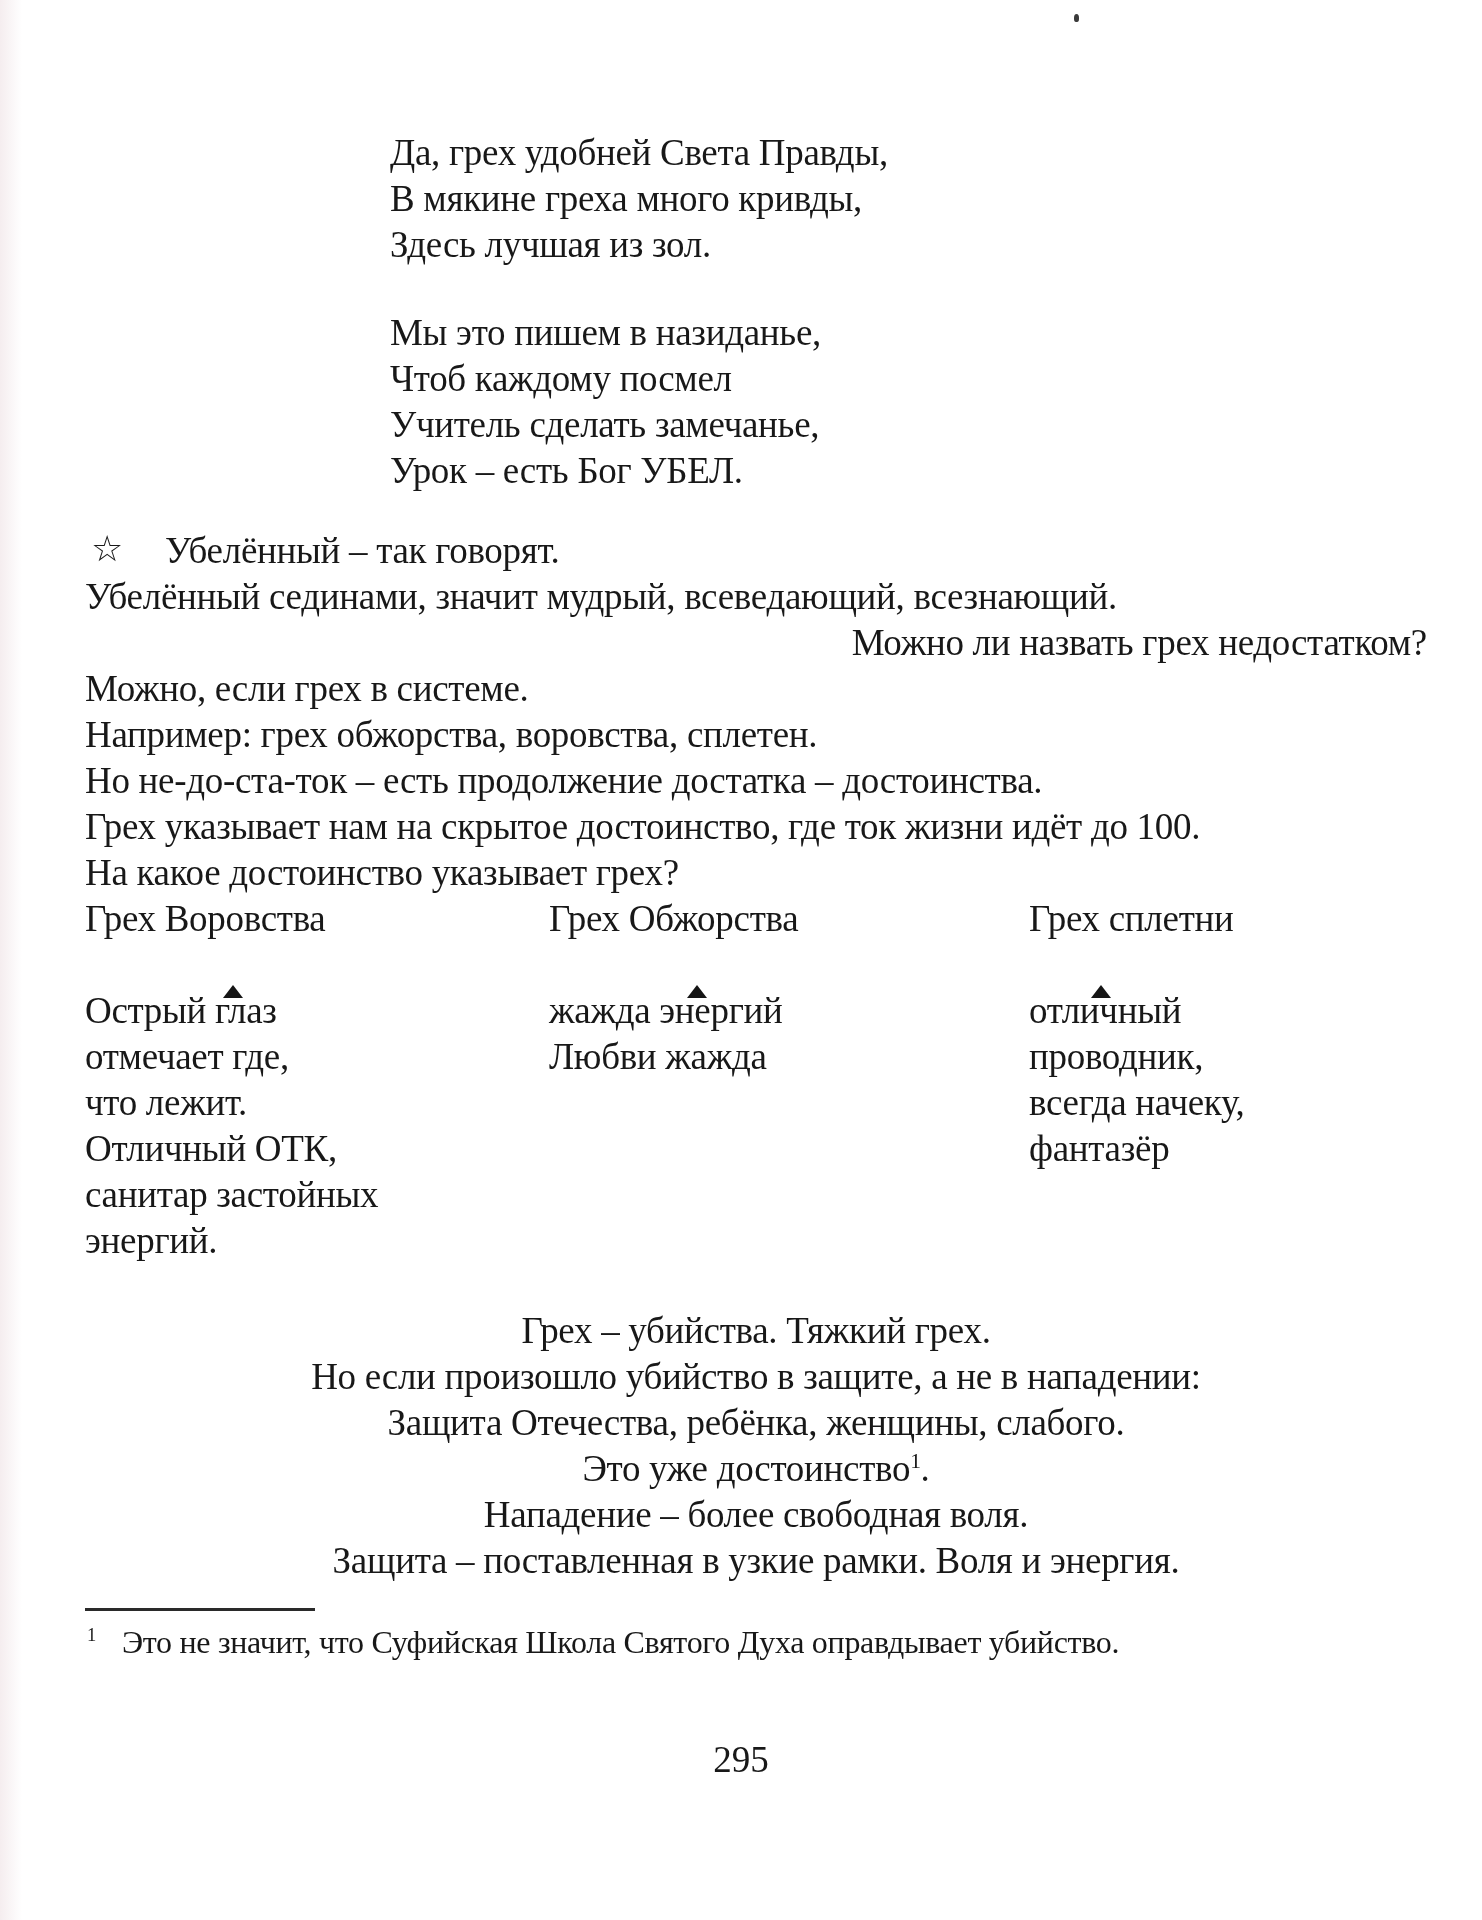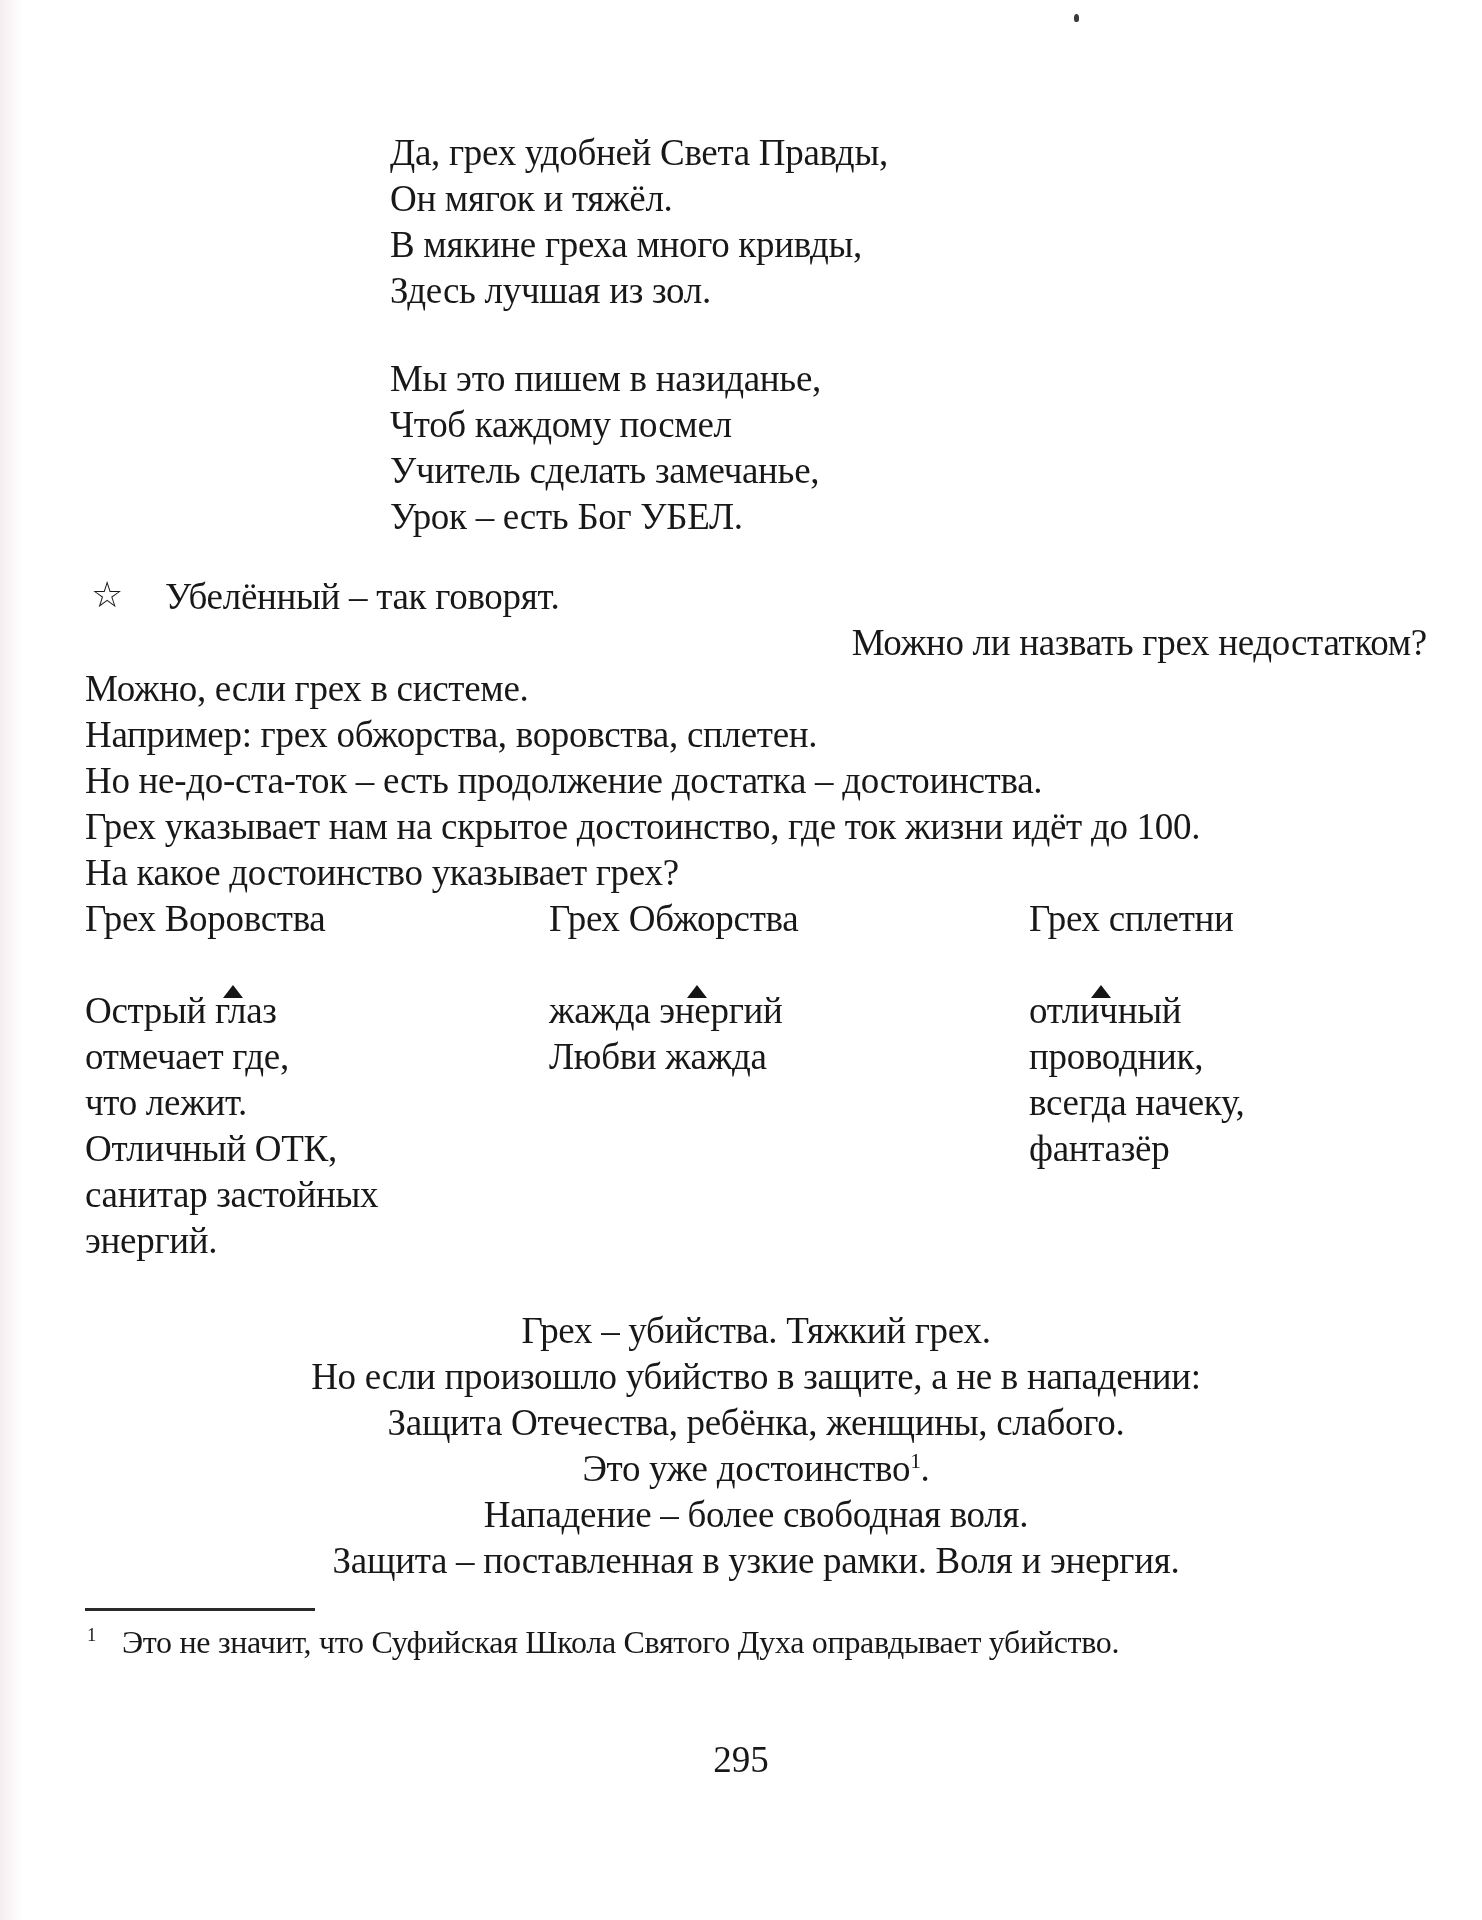--- a/index.html
+++ b/index.html
@@ -94,37 +94,37 @@
 <body>
 
 <div class="page">
   <div class="speck"></div>
 
   <div class="content">
 
     <div class="poem">
       <div class="stanza">
         <div class="poem-line">Да, грех удобней Света Правды,</div>
-        <div class="poem-line">Он мягок и тяжёл.</div>
         <div class="poem-line">В мякине греха много кривды,</div>
         <div class="poem-line">Здесь лучшая из зол.</div>
       </div>
       <div class="stanza stanza2">
         <div class="poem-line">Мы это пишем в назиданье,</div>
         <div class="poem-line">Чтоб каждому посмел</div>
         <div class="poem-line">Учитель сделать замечанье,</div>
         <div class="poem-line">Урок – есть Бог УБЕЛ.</div>
       </div>
     </div>
 
     <div class="star-line">
       <span class="star">☆</span><span>Убелённый – так говорят.</span>
     </div>
 
     <div class="prose">
+      <div class="line">Убелённый сединами, значит мудрый, всеведающий, всезнающий.</div>
       <div class="line indent">Можно ли назвать грех недостатком?</div>
       <div class="line">Можно, если грех в системе.</div>
       <div class="line">Например: грех обжорства, воровства, сплетен.</div>
       <div class="line">Но не-до-ста-ток – есть продолжение достатка – достоинства.</div>
       <div class="line">Грех указывает нам на скрытое достоинство, где ток жизни идёт до 100.</div>
       <div class="line">На какое достоинство указывает грех?</div>
     </div>
 
     <div class="sins">
       <div class="sin-col sin-col-1">

